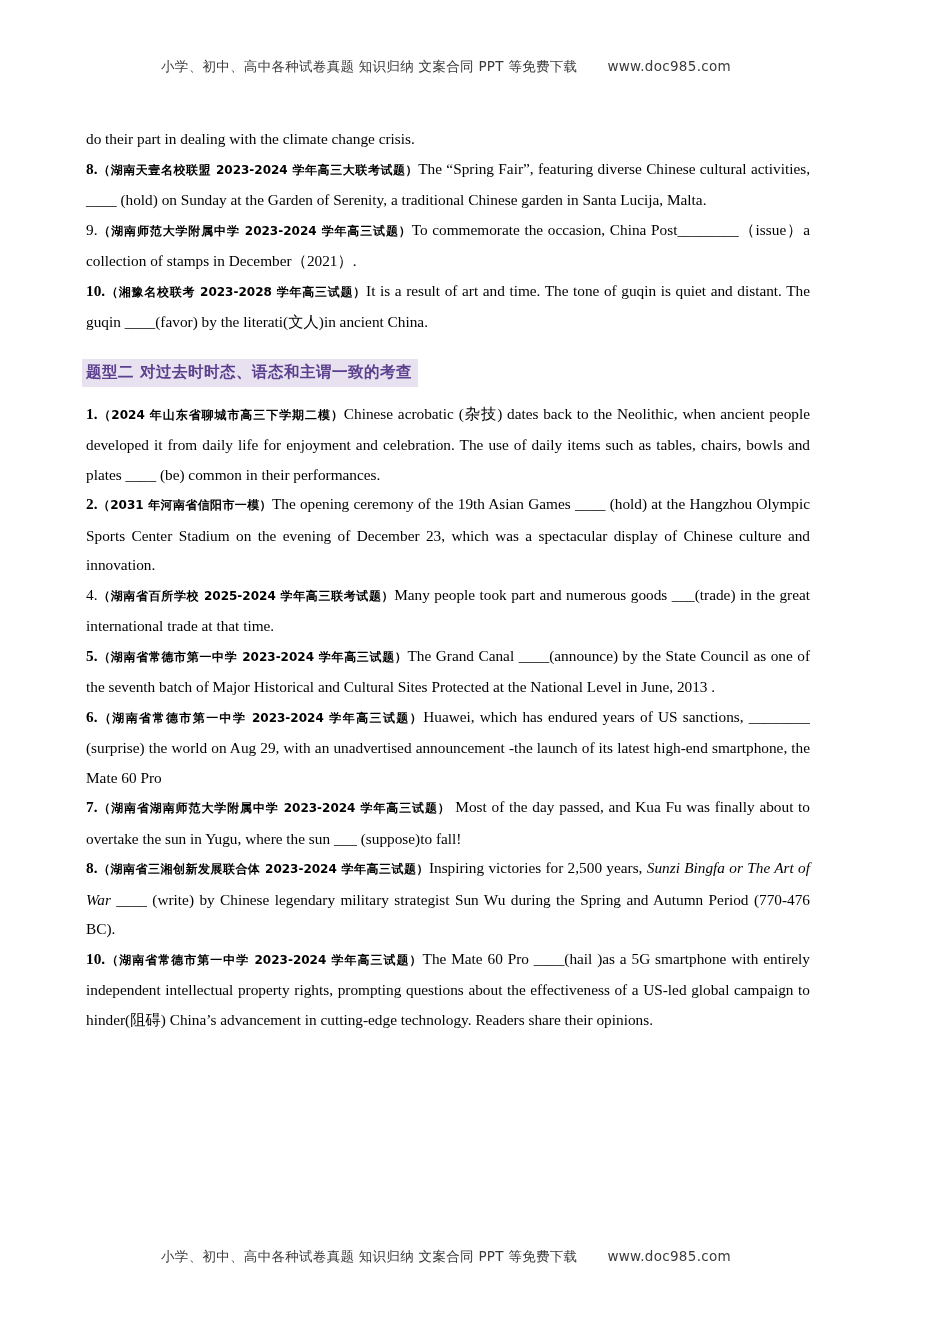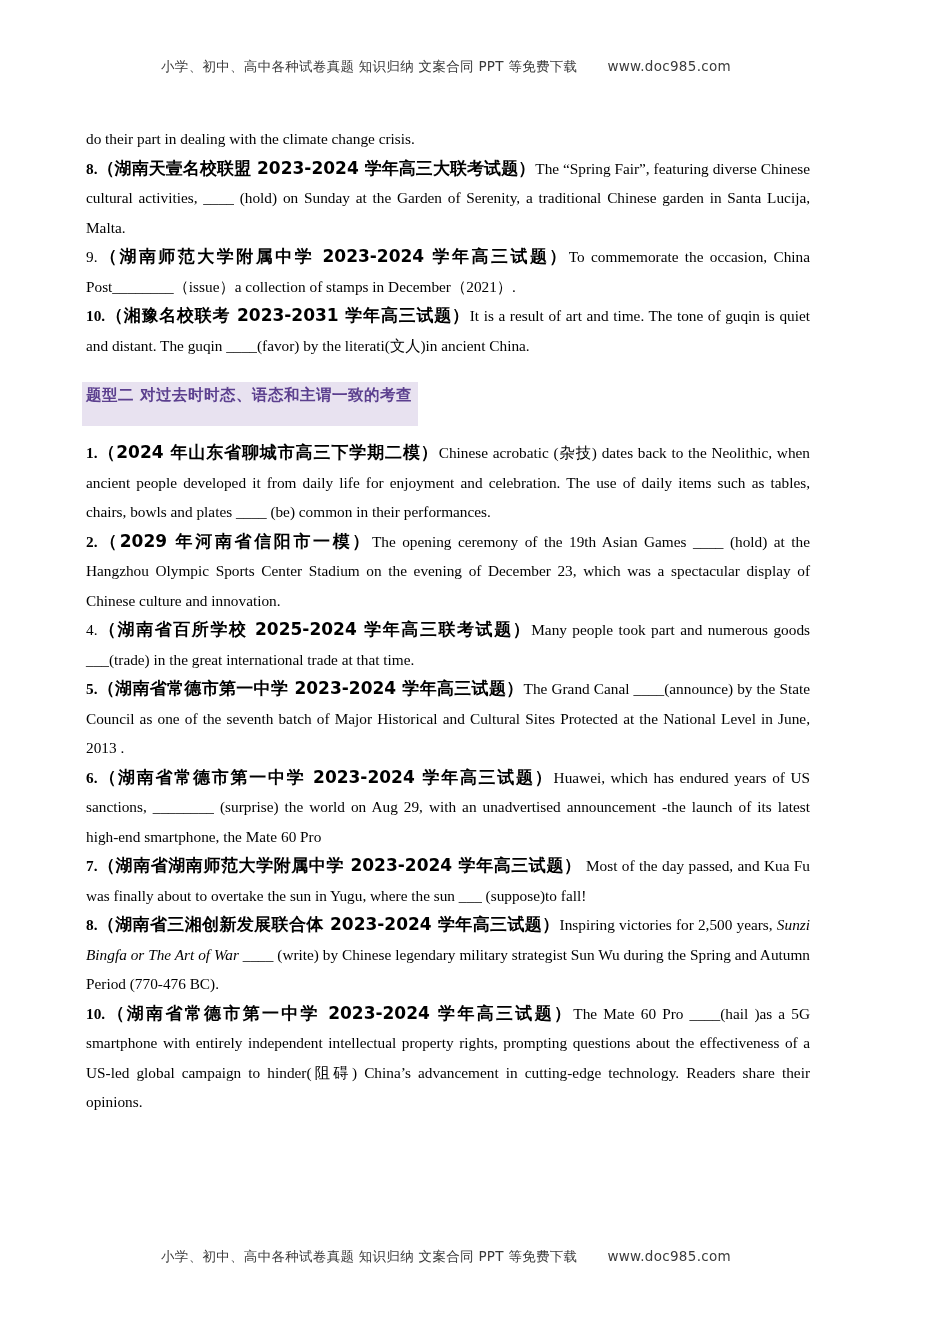--- a/index.html
+++ b/index.html
@@ -50,31 +50,31 @@
     font-size: 15.3px;
     line-height: 29.5px;
     text-align: justify;
     text-justify: inter-word;
   }
   .bold {
     font-weight: bold;
   }
   .cn-bold {
     font-family: "DejaVu Sans", "Liberation Sans", sans-serif;
-    font-size: 17px;
+    font-size: 12px;
     font-weight: bold;
   }
   .section-title {
     display: inline-block;
     background: #e8e2f0;
     color: #5b3f8e;
     font-family: "DejaVu Sans", "Liberation Sans", sans-serif;
     font-weight: bold;
     font-size: 15.5px;
-    padding: 3px 6px 20px 4px;
+    padding: 3px 6px 4px 4px;
     margin: 22px 0 12px 0;
     letter-spacing: 0.5px;
   }
   .ital {
     font-style: italic;
   }
 </style>
 </head>
 <body>
 
@@ -90,31 +90,31 @@
 
   <p class="line">
     <span class="bold">8.</span><span class="cn-bold">（湖南天壹名校联盟 2023-2024 学年高三大联考试题）</span><span>The “Spring Fair”, featuring diverse Chinese cultural activities, ____ (hold) on Sunday at the Garden of Serenity, a traditional Chinese garden in Santa Lucija, Malta.</span>
   </p>
 
   <p class="line">
     <span>9.</span><span class="cn-bold">（湖南师范大学附属中学 2023-2024 学年高三试题）</span><span>To commemorate the occasion, China Post________（issue）a collection of stamps in December（2021）.</span>
   </p>
 
   <p class="line">
-    <span class="bold">10.</span><span class="cn-bold">（湘豫名校联考 2023-2031 学年高三试题）</span><span>It is a result of art and time. The tone of guqin is quiet and distant. The guqin ____(favor) by the literati(文人)in ancient China.</span>
+    <span class="bold">10.</span><span class="cn-bold">（湘豫名校联考 2023-2028 学年高三试题）</span><span>It is a result of art and time. The tone of guqin is quiet and distant. The guqin ____(favor) by the literati(文人)in ancient China.</span>
   </p>
 
   <div class="section-title">题型二  对过去时时态、语态和主谓一致的考查</div>
 
   <p class="line">
     <span class="bold">1.</span><span class="cn-bold">（2024 年山东省聊城市高三下学期二模）</span><span>Chinese acrobatic (杂技) dates back to the Neolithic, when ancient people developed it from daily life for enjoyment and celebration. The use of daily items such as tables, chairs, bowls and plates ____ (be) common in their performances.</span>
   </p>
 
   <p class="line">
-    <span class="bold">2.</span><span class="cn-bold">（2029 年河南省信阳市一模）</span><span>The opening ceremony of the 19th Asian Games ____ (hold) at the Hangzhou Olympic Sports Center Stadium on the evening of December 23, which was a spectacular display of Chinese culture and innovation.</span>
+    <span class="bold">2.</span><span class="cn-bold">（2031 年河南省信阳市一模）</span><span>The opening ceremony of the 19th Asian Games ____ (hold) at the Hangzhou Olympic Sports Center Stadium on the evening of December 23, which was a spectacular display of Chinese culture and innovation.</span>
   </p>
 
 
   <p class="line">
     <span>4.</span><span class="cn-bold">（湖南省百所学校 2025-2024 学年高三联考试题）</span><span>Many people took part and numerous goods ___(trade) in the great international trade at that time.</span>
   </p>
 
   <p class="line">
     <span class="bold">5.</span><span class="cn-bold">（湖南省常德市第一中学 2023-2024 学年高三试题）</span><span>The Grand Canal ____(announce) by the State Council as one of the seventh batch of Major Historical and Cultural Sites Protected at the National Level in June, 2013 .</span>
   </p>

